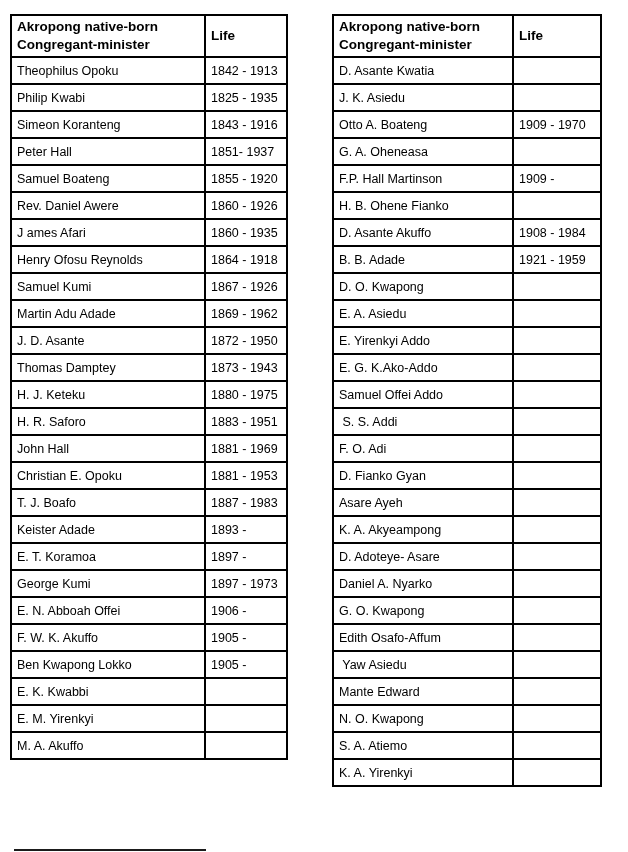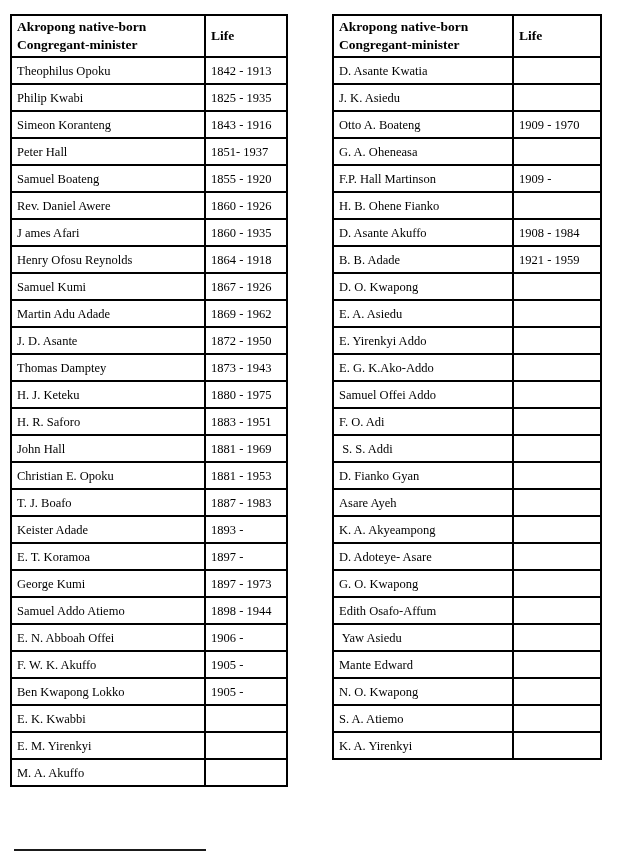--- a/index.html
+++ b/index.html
@@ -1,21 +1,21 @@
 <!DOCTYPE html>
 <html><head>
 <meta charset="utf-8">
 <style>
   html, body { margin: 0; padding: 0; background: #ffffff; }
   .canvas {
     position: relative;
     width: 628px;
     height: 852px;
     background: #ffffff;
-    font-family: Liberation Serif, serif;
+    font-family: Liberation Sans, sans-serif;
     color: #000000;
     overflow: hidden;
   }
   table.min-table {
     position: absolute;
     border-collapse: collapse;
     table-layout: fixed;
   }
   table.min-table.left  { left: 10px;  top: 14px; width: 276px; }
   table.min-table.right { left: 332px; top: 14px; width: 268px; }
@@ -151,24 +151,20 @@
         </tr>
         <tr>
           <td>E. T. Koramoa</td>
           <td>1897 -</td>
         </tr>
         <tr>
           <td>George Kumi</td>
           <td>1897 - 1973</td>
         </tr>
         <tr>
-          <td>Samuel Addo Atiemo</td>
-          <td>1898 - 1944</td>
-        </tr>
-        <tr>
           <td>E. N. Abboah Offei</td>
           <td>1906 -</td>
         </tr>
         <tr>
           <td>F. W. K. Akuffo</td>
           <td>1905 -</td>
         </tr>
         <tr>
           <td>Ben Kwapong Lokko</td>
           <td>1905 -</td>
@@ -249,41 +245,45 @@
         </tr>
         <tr>
           <td>E. G. K.Ako-Addo</td>
           <td></td>
         </tr>
         <tr>
           <td>Samuel Offei Addo</td>
           <td></td>
         </tr>
         <tr>
+          <td> S. S. Addi</td>
+          <td></td>
+        </tr>
+        <tr>
           <td>F. O. Adi</td>
           <td></td>
         </tr>
         <tr>
-          <td> S. S. Addi</td>
-          <td></td>
-        </tr>
-        <tr>
           <td>D. Fianko Gyan</td>
           <td></td>
         </tr>
         <tr>
           <td>Asare Ayeh</td>
           <td></td>
         </tr>
         <tr>
           <td>K. A. Akyeampong</td>
           <td></td>
         </tr>
         <tr>
           <td>D. Adoteye- Asare</td>
+          <td></td>
+        </tr>
+        <tr>
+          <td>Daniel A. Nyarko</td>
           <td></td>
         </tr>
         <tr>
           <td>G. O. Kwapong</td>
           <td></td>
         </tr>
         <tr>
           <td>Edith Osafo-Affum</td>
           <td></td>
         </tr>

